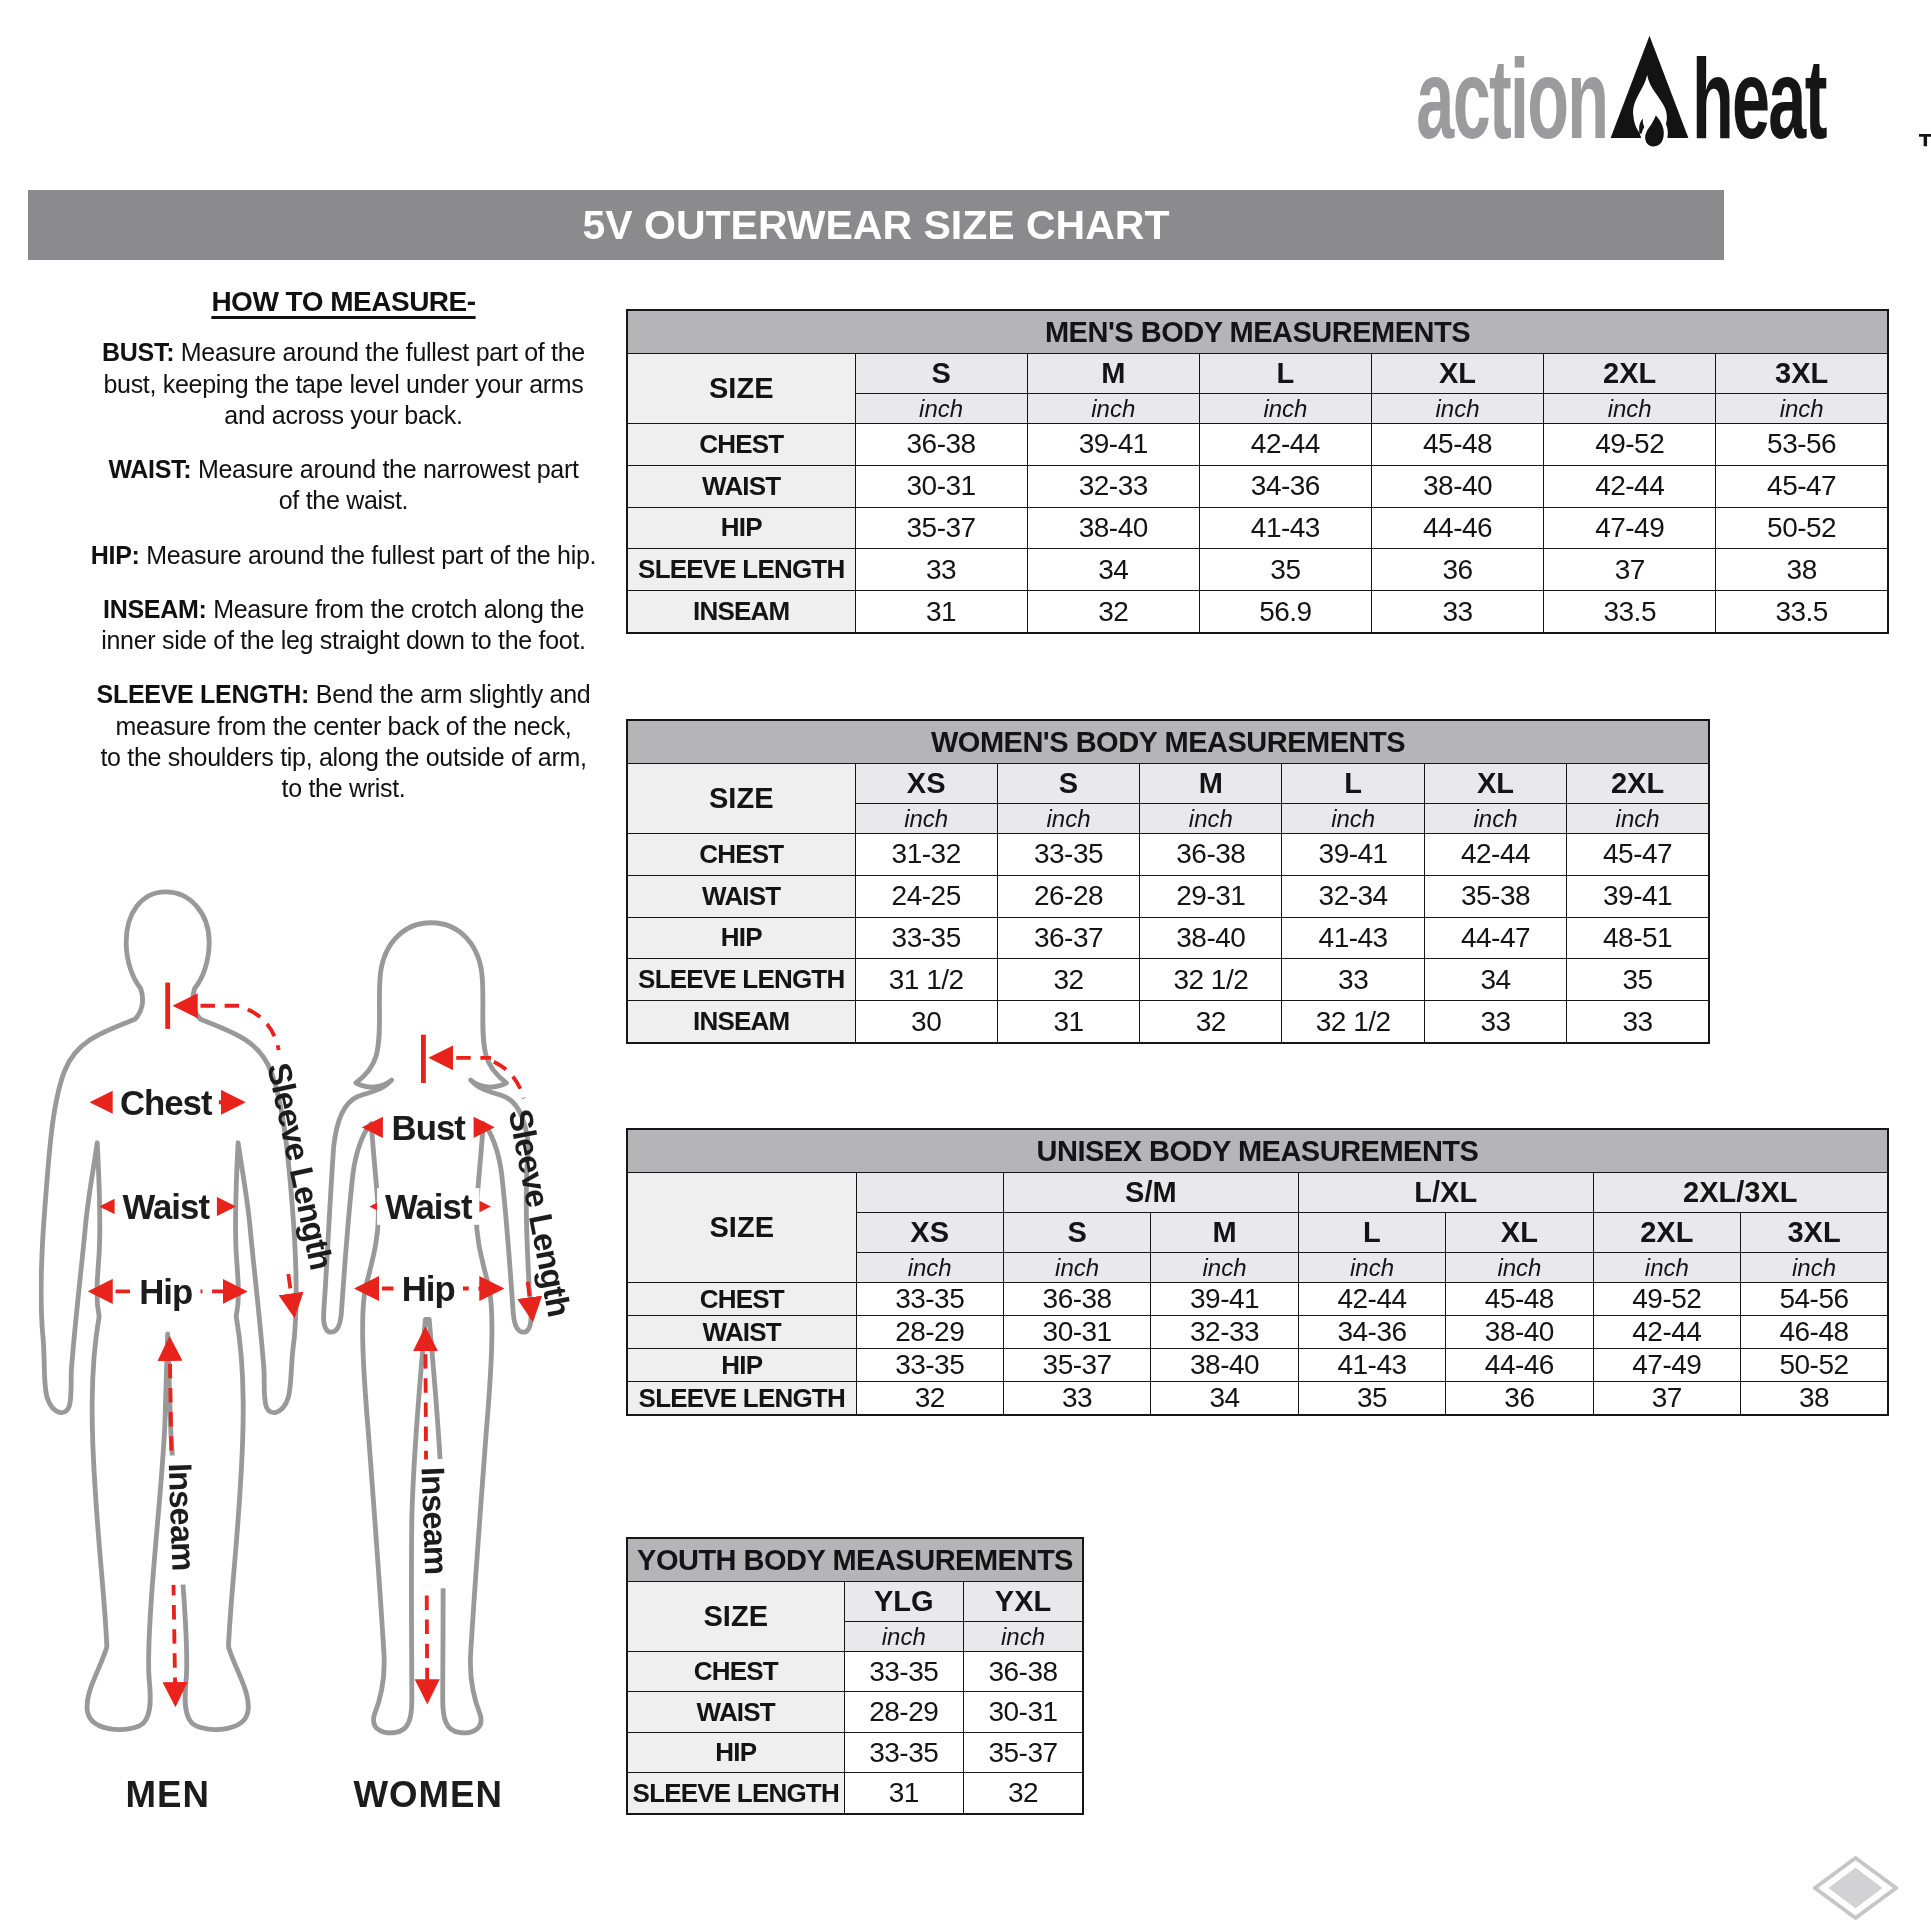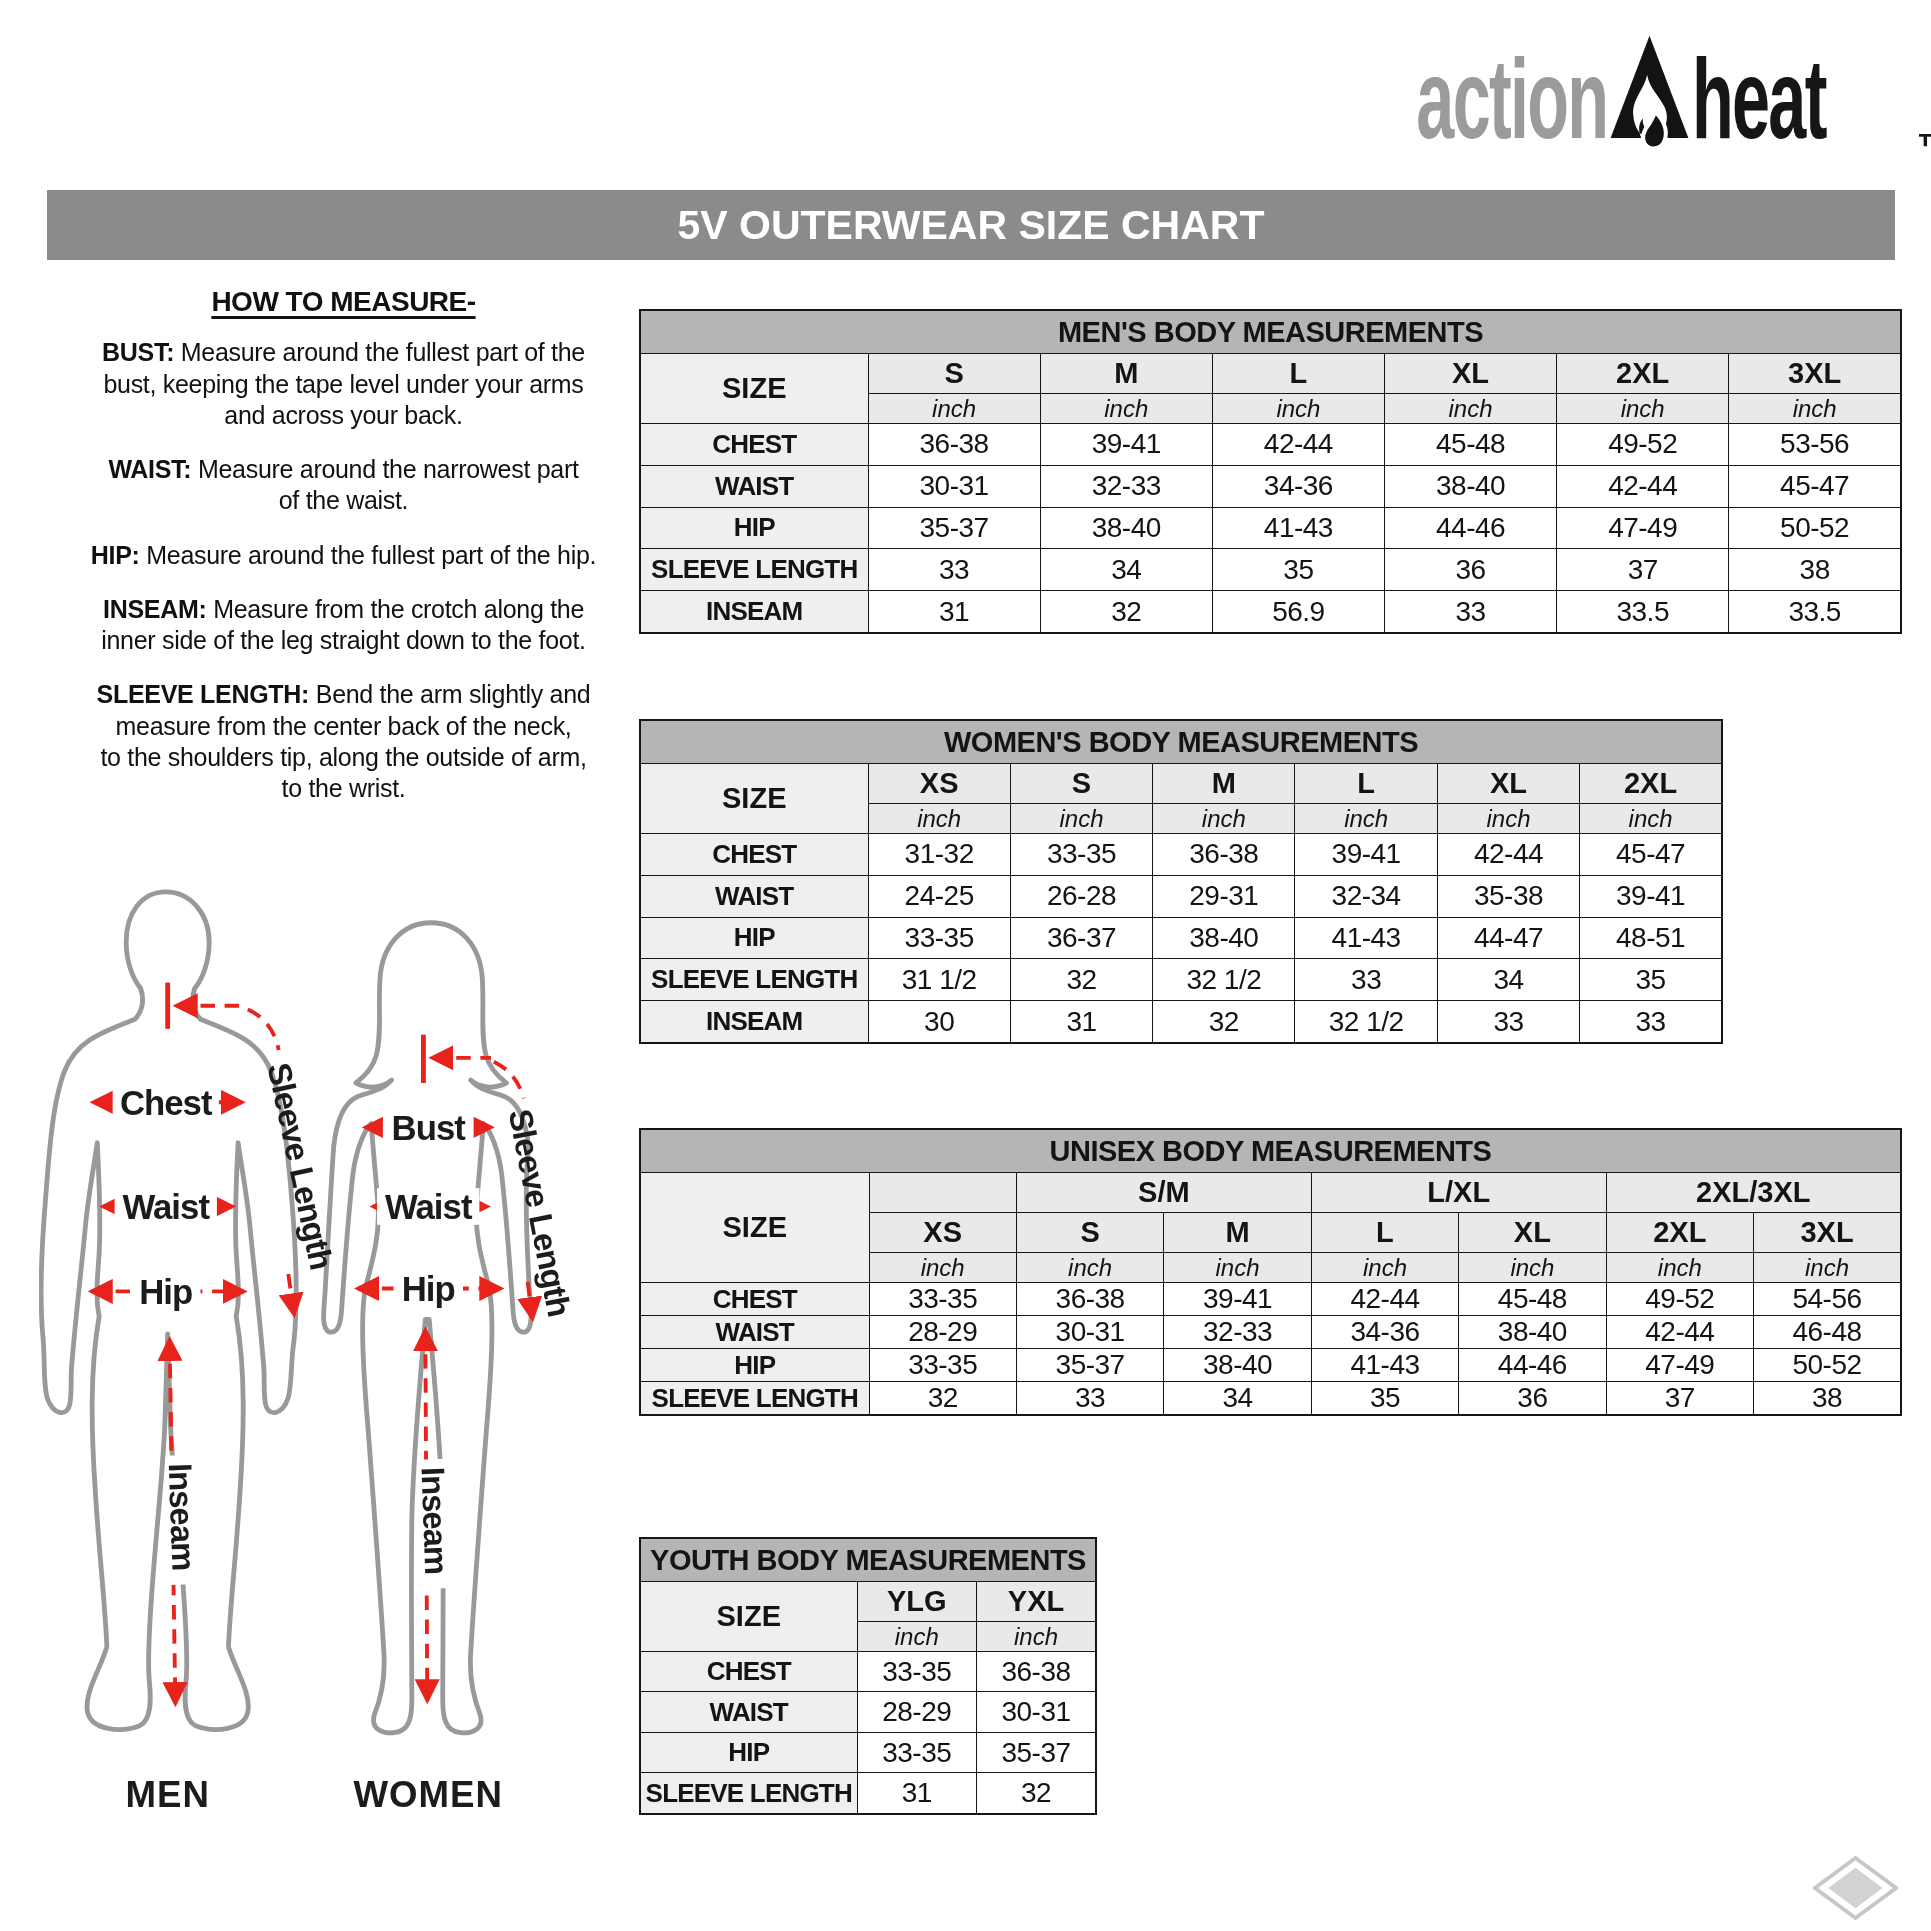--- a/index.html
+++ b/index.html
@@ -13,33 +13,33 @@
   
   .logo{position:absolute;left:1289px;top:21px;height:135px;display:flex;align-items:flex-end;}
   .logo-word{display:inline-block;font-weight:bold;font-size:114px;letter-spacing:-2.9px;
              transform:scaleX(0.60);line-height:1;}
   .logo-action{color:var(--logogray);transform-origin:right;}
   .logo-heat{color:var(--ink);transform-origin:left;}
   .logo-flame{width:81px;height:122px;margin:0 1.9px;flex:0 0 auto;}
   .logo-tm{font-size:39px;font-weight:bold;color:var(--ink);transform:translateY(13.5px);margin-left:1.9px;}
 
   
-  .banner{position:absolute;left:47px;top:190px;width:1848px;height:70px;background:var(--banner);
+  .banner{position:absolute;left:28px;top:190px;width:1696px;height:70px;background:var(--banner);
           display:flex;align-items:center;justify-content:center;}
   .banner-title{color:#fff;font-weight:bold;font-size:41px;letter-spacing:0px;}
 
   
   .howto{position:absolute;left:49px;top:286px;width:589px;color:#111;text-align:center;}
   .ht-heading{font-size:28px;font-weight:bold;text-decoration:underline;text-underline-offset:4.8px;
               text-decoration-thickness:2.9px;margin:0 0 19.3px 0;letter-spacing:-0.5px;}
   .ht-item{margin:0 0 23px 0;font-size:25px;line-height:1.25;white-space:pre-line;letter-spacing:-0.3px;}
   .ht-label{font-weight:bold;}
 
   
-  .tbl{position:absolute;margin-left:13px;}
+  .tbl{position:absolute;}
   .tbl table{border-collapse:collapse;width:100%;height:100%;table-layout:fixed;}
   .tbl table{border:2.9px solid var(--ink);}
   .tbl td{border:1.9px solid var(--ink);text-align:center;vertical-align:middle;color:#141414;
           padding:0 3.9px;overflow:hidden;}
   .t-title{background:var(--ttitle);font-weight:bold;font-size:29px;height:42px;letter-spacing:-0.5px;}
   .t-sizelabel{background:var(--tlabel);font-weight:bold;font-size:29px;}
   .t-group{background:var(--thead);font-weight:bold;font-size:29px;height:39px;}
   .t-size{background:var(--thead);font-weight:bold;font-size:29px;height:39px;}
   .t-inch{background:var(--thead);font-style:italic;font-size:24px;height:29px;}
   .t-rowlabel{background:var(--tlabel);font-weight:bold;font-size:26px;letter-spacing:-0.8px;}

